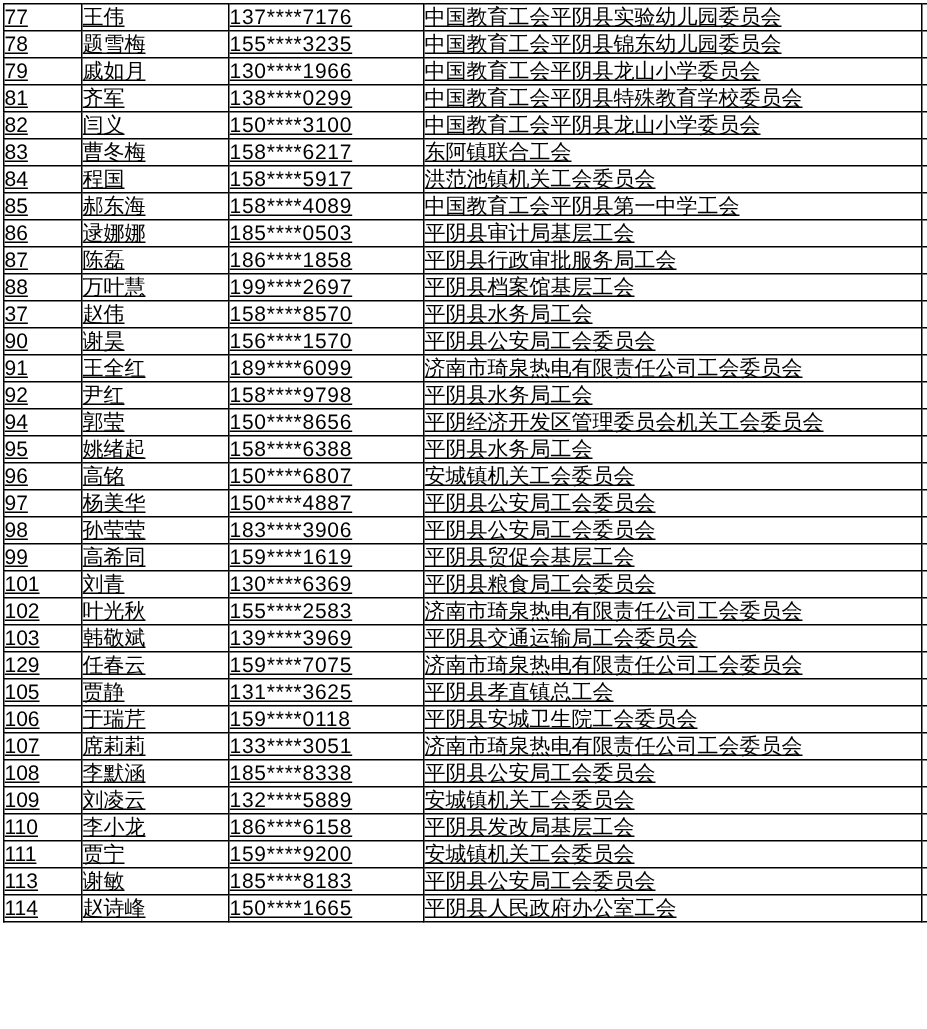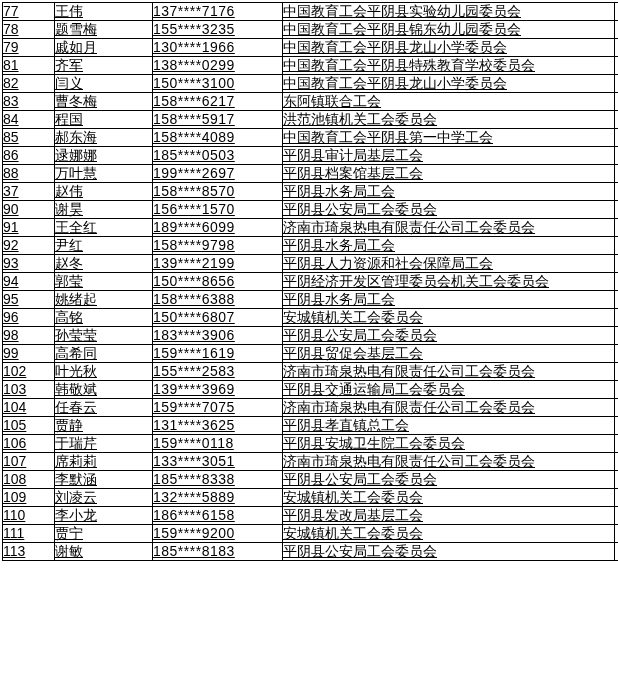--- a/index.html
+++ b/index.html
@@ -107,20 +107,27 @@
     <td class="c-edge"></td>
   </tr>
         <tr>
     <td class="c-index">86</td>
     <td class="c-name">逯娜娜</td>
     <td class="c-phone">185****0503</td>
     <td class="c-org">平阴县审计局基层工会</td>
     <td class="c-edge"></td>
   </tr>
         <tr>
+    <td class="c-index">87</td>
+    <td class="c-name">陈磊</td>
+    <td class="c-phone">186****1858</td>
+    <td class="c-org">平阴县行政审批服务局工会</td>
+    <td class="c-edge"></td>
+  </tr>
+        <tr>
     <td class="c-index">88</td>
     <td class="c-name">万叶慧</td>
     <td class="c-phone">199****2697</td>
     <td class="c-org">平阴县档案馆基层工会</td>
     <td class="c-edge"></td>
   </tr>
         <tr>
     <td class="c-index">37</td>
     <td class="c-name">赵伟</td>
     <td class="c-phone">158****8570</td>
@@ -142,27 +149,20 @@
     <td class="c-edge"></td>
   </tr>
         <tr>
     <td class="c-index">92</td>
     <td class="c-name">尹红</td>
     <td class="c-phone">158****9798</td>
     <td class="c-org">平阴县水务局工会</td>
     <td class="c-edge"></td>
   </tr>
         <tr>
-    <td class="c-index">93</td>
-    <td class="c-name">赵冬</td>
-    <td class="c-phone">139****2199</td>
-    <td class="c-org">平阴县人力资源和社会保障局工会</td>
-    <td class="c-edge"></td>
-  </tr>
-        <tr>
     <td class="c-index">94</td>
     <td class="c-name">郭莹</td>
     <td class="c-phone">150****8656</td>
     <td class="c-org">平阴经济开发区管理委员会机关工会委员会</td>
     <td class="c-edge"></td>
   </tr>
         <tr>
     <td class="c-index">95</td>
     <td class="c-name">姚绪起</td>
     <td class="c-phone">158****6388</td>
@@ -170,49 +170,63 @@
     <td class="c-edge"></td>
   </tr>
         <tr>
     <td class="c-index">96</td>
     <td class="c-name">高铭</td>
     <td class="c-phone">150****6807</td>
     <td class="c-org">安城镇机关工会委员会</td>
     <td class="c-edge"></td>
   </tr>
         <tr>
+    <td class="c-index">97</td>
+    <td class="c-name">杨美华</td>
+    <td class="c-phone">150****4887</td>
+    <td class="c-org">平阴县公安局工会委员会</td>
+    <td class="c-edge"></td>
+  </tr>
+        <tr>
     <td class="c-index">98</td>
     <td class="c-name">孙莹莹</td>
     <td class="c-phone">183****3906</td>
     <td class="c-org">平阴县公安局工会委员会</td>
     <td class="c-edge"></td>
   </tr>
         <tr>
     <td class="c-index">99</td>
     <td class="c-name">高希同</td>
     <td class="c-phone">159****1619</td>
     <td class="c-org">平阴县贸促会基层工会</td>
     <td class="c-edge"></td>
   </tr>
         <tr>
+    <td class="c-index">101</td>
+    <td class="c-name">刘青</td>
+    <td class="c-phone">130****6369</td>
+    <td class="c-org">平阴县粮食局工会委员会</td>
+    <td class="c-edge"></td>
+  </tr>
+        <tr>
     <td class="c-index">102</td>
     <td class="c-name">叶光秋</td>
     <td class="c-phone">155****2583</td>
     <td class="c-org">济南市琦泉热电有限责任公司工会委员会</td>
     <td class="c-edge"></td>
   </tr>
         <tr>
     <td class="c-index">103</td>
     <td class="c-name">韩敬斌</td>
     <td class="c-phone">139****3969</td>
     <td class="c-org">平阴县交通运输局工会委员会</td>
     <td class="c-edge"></td>
   </tr>
         <tr>
-    <td class="c-index">104</td>
+    <td class="c-index">129</td>
     <td class="c-name">任春云</td>
     <td class="c-phone">159****7075</td>
     <td class="c-org">济南市琦泉热电有限责任公司工会委员会</td>
     <td class="c-edge"></td>
   </tr>
         <tr>
     <td class="c-index">105</td>
     <td class="c-name">贾静</td>
     <td class="c-phone">131****3625</td>
     <td class="c-org">平阴县孝直镇总工会</td>
@@ -258,17 +272,24 @@
     <td class="c-name">贾宁</td>
     <td class="c-phone">159****9200</td>
     <td class="c-org">安城镇机关工会委员会</td>
     <td class="c-edge"></td>
   </tr>
         <tr>
     <td class="c-index">113</td>
     <td class="c-name">谢敏</td>
     <td class="c-phone">185****8183</td>
     <td class="c-org">平阴县公安局工会委员会</td>
+    <td class="c-edge"></td>
+  </tr>
+        <tr>
+    <td class="c-index">114</td>
+    <td class="c-name">赵诗峰</td>
+    <td class="c-phone">150****1665</td>
+    <td class="c-org">平阴县人民政府办公室工会</td>
     <td class="c-edge"></td>
   </tr>
       </tbody>
   </table>
 </div>
 
 </body></html>

